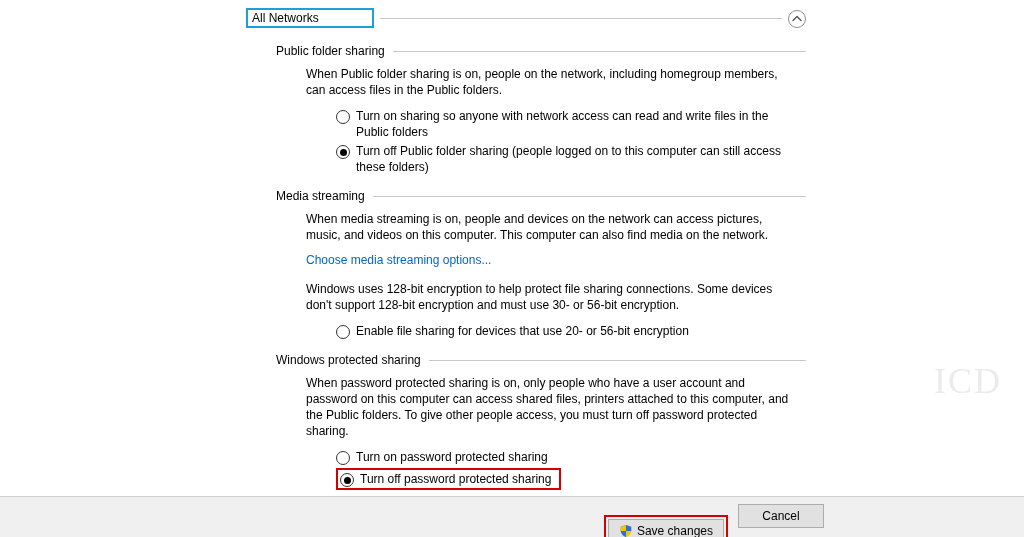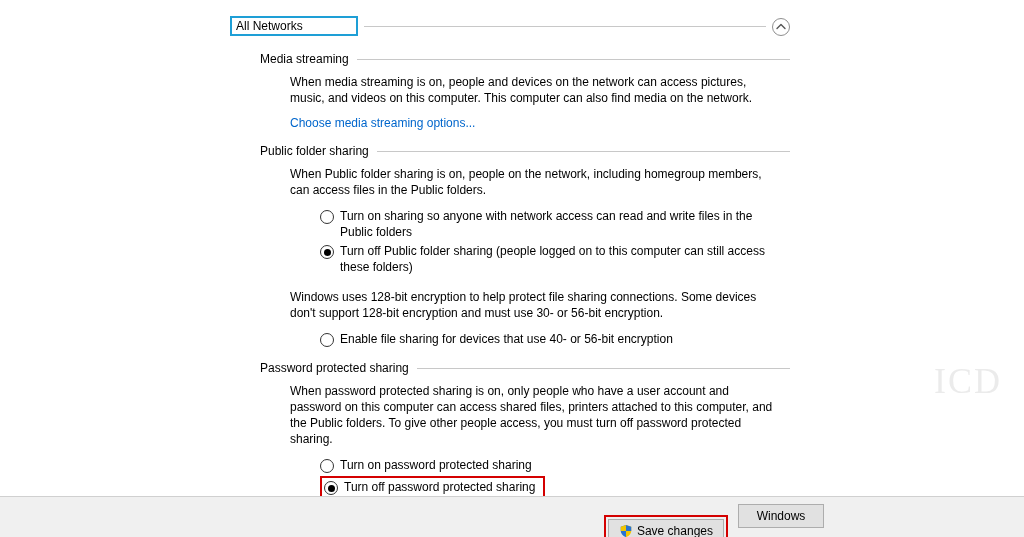--- a/index.html
+++ b/index.html
@@ -13,24 +13,23 @@
     background: #fff;
     overflow: hidden;
   }
   .page {
     position: relative;
     width: 1024px;
     height: 537px;
   }
   .content {
     position: absolute;
-    left: 230px;
+    left: 246px;
     top: 8px;
     width: 560px;
-    margin-top: 8px;
   }
 
   
   .header-row {
     position: relative;
     height: 22px;
   }
   .header-title-box {
     position: absolute;
     left: 0;
@@ -205,31 +204,20 @@
 
   <div class="content">
 
     <div class="header-row">
       <div class="header-title-box">All Networks</div>
       <div class="header-rule"></div>
       <div class="chevron-circle">
         <svg width="10" height="10" viewBox="0 0 10 10">
             <path d="M1 6.5 L5 2.5 L9 6.5" stroke="#555" stroke-width="1.4" fill="none" stroke-linecap="round" stroke-linejoin="round"></path>
           </svg>
-      </div>
-    </div>
-
-    <div class="section">
-      <div class="section-title-row">
-        <span class="section-title">Media streaming</span>
-        <span class="section-rule"></span>
-      </div>
-      <div class="section-body">
-        <div class="desc">When media streaming is on, people and devices on the network can access pictures, music, and videos on this computer. This computer can also find media on the network.</div>
-        <div class="link">Choose media streaming options...</div>
       </div>
     </div>
 
     <div class="section">
       <div class="section-title-row">
         <span class="section-title">Public folder sharing</span>
         <span class="section-rule"></span>
       </div>
       <div class="section-body">
         <div class="desc">When Public folder sharing is on, people on the network, including homegroup members, can access files in the Public folders.</div>
@@ -240,34 +228,45 @@
           </div>
           <div class="radio-row">
             <span class="radio selected"></span>
             <span class="radio-label">Turn off Public folder sharing (people logged on to this computer can still access these folders)</span>
           </div>
         </div>
       </div>
     </div>
 
     <div class="section">
+      <div class="section-title-row">
+        <span class="section-title">Media streaming</span>
+        <span class="section-rule"></span>
+      </div>
+      <div class="section-body">
+        <div class="desc">When media streaming is on, people and devices on the network can access pictures, music, and videos on this computer. This computer can also find media on the network.</div>
+        <div class="link">Choose media streaming options...</div>
+      </div>
+    </div>
+
+    <div class="section">
       <div class="section-body">
         <div class="desc">Windows uses 128-bit encryption to help protect file sharing connections. Some devices don't support 128-bit encryption and must use 30- or 56-bit encryption.</div>
         <div class="options">
           <div class="radio-row">
             <span class="radio"></span>
-            <span class="radio-label">Enable file sharing for devices that use 40- or 56-bit encryption</span>
+            <span class="radio-label">Enable file sharing for devices that use 20- or 56-bit encryption</span>
           </div>
         </div>
       </div>
     </div>
 
     <div class="section">
       <div class="section-title-row">
-        <span class="section-title">Password protected sharing</span>
+        <span class="section-title">Windows protected sharing</span>
         <span class="section-rule"></span>
       </div>
       <div class="section-body">
         <div class="desc">When password protected sharing is on, only people who have a user account and password on this computer can access shared files, printers attached to this computer, and the Public folders. To give other people access, you must turn off password protected sharing.</div>
         <div class="options">
           <div class="radio-row">
             <span class="radio"></span>
             <span class="radio-label">Turn on password protected sharing</span>
           </div>
           <span class="hb-radio highlight-box">
@@ -293,18 +292,18 @@
               <path d="M8 1 L14 3 V8 C14 11 11.5 14 8 15 V1 Z" fill="#f2c500"></path>
               <path d="M8 1 L2 3 V8 C2 11 4.5 14 8 15 V1 Z" fill="#2a73d0"></path>
               <path d="M8 1 L14 3 V8 H8 Z" fill="#2a73d0"></path>
               <path d="M8 1 L2 3 V8 H8 Z" fill="#f2c500"></path>
             </svg>
           </span>
           <span>Save changes</span>
         </span>
       </span>
       <span class="btn">
-        <span>Windows</span>
+        <span>Cancel</span>
       </span>
     </div>
   </div>
 
 </div>
 
 </body></html>

